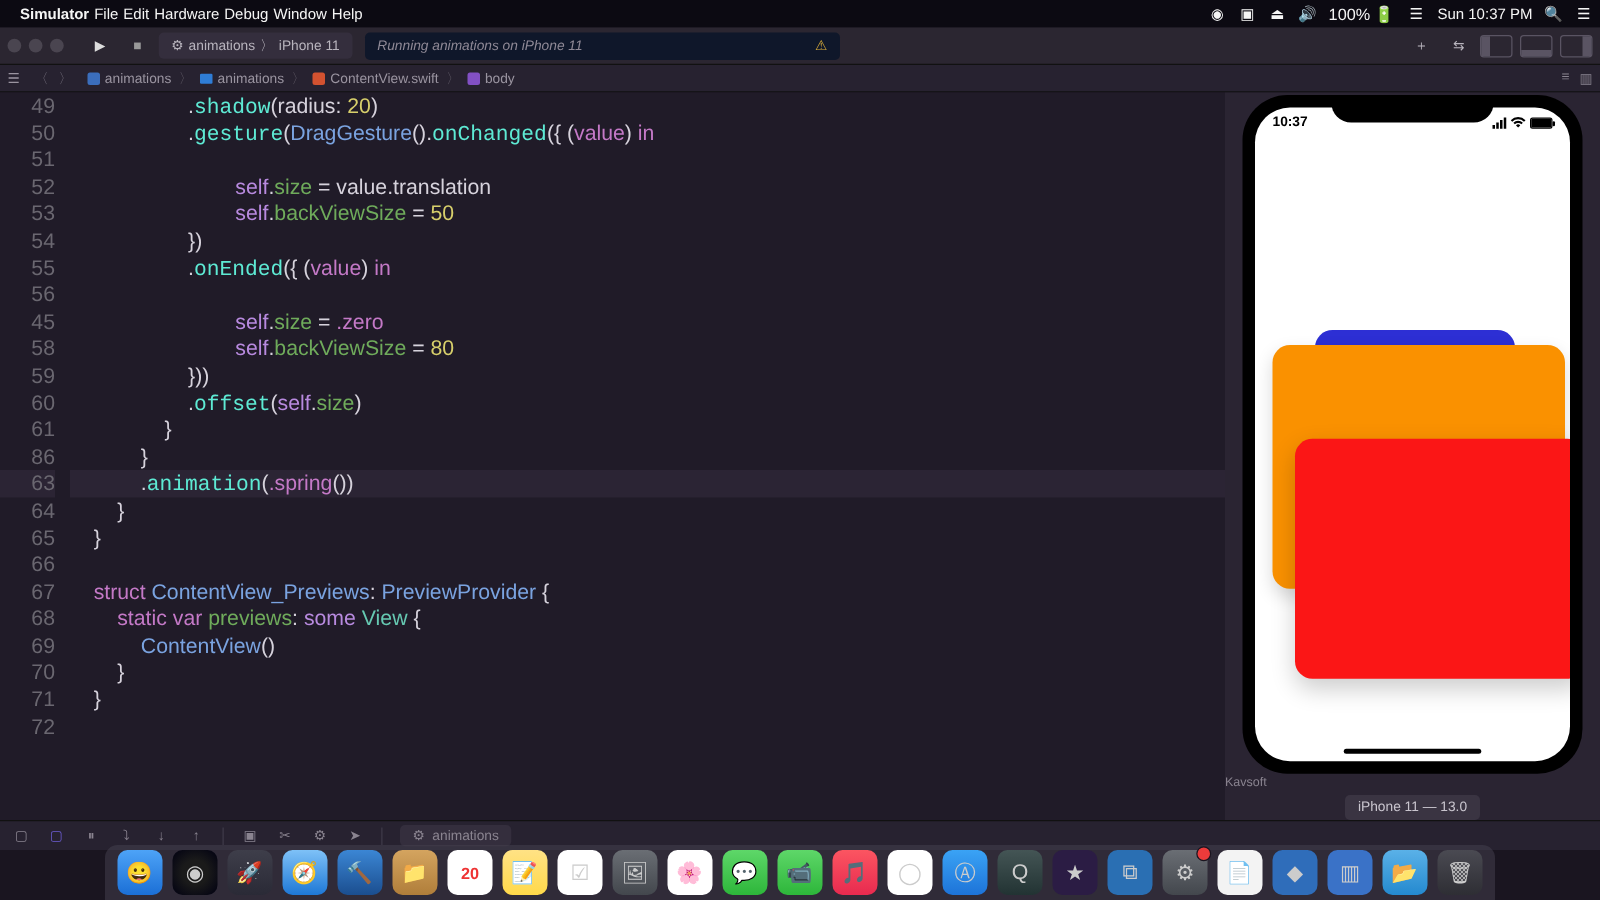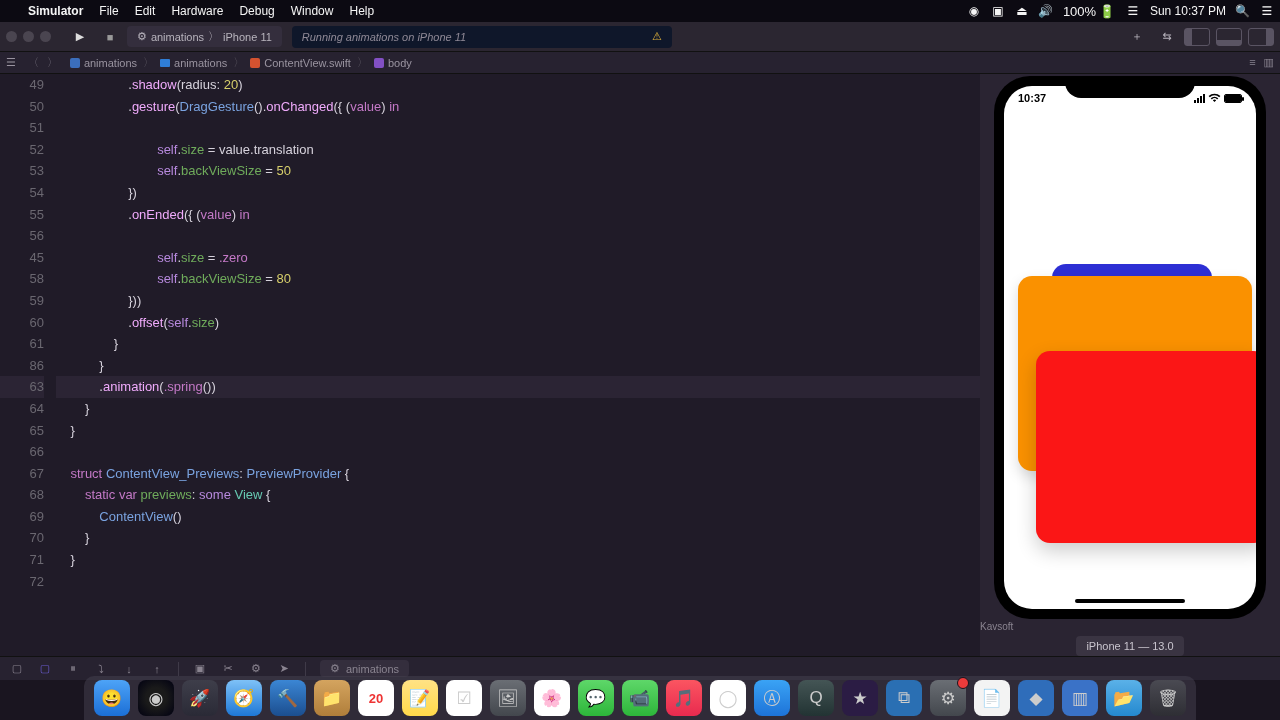--- a/index.html
+++ b/index.html
@@ -1,20 +1,20 @@
 <!DOCTYPE html>
 <html><head>
 <meta charset="utf-8">
 <style>
 * { margin:0; padding:0; box-sizing:border-box; font-family: -apple-system, "SF Pro", "Helvetica Neue", Arial, sans-serif; }
 html,body { width:1280px; height:720px; background:#1a1520; overflow:hidden; color:#ccc; }
 
 
 .menubar { height:22px; background:rgba(12,10,18,0.95); display:flex; align-items:center; font-size:12px; color:#f5f5f5; padding:0 6px; }
-.menubar .left { display:flex; gap:16px; align-items:flex-start; }
+.menubar .left { display:flex; gap:4px; align-items:flex-start; }
 .menubar .left .apple { font-size:13px; margin-right:6px; }
 .menubar .left .appname { font-weight:600; }
 .menubar .right { margin-left:auto; display:flex; gap:10px; align-items:center; }
 .menubar .right .battery { font-size:13px; }
 .menubar .right .clock { font-size:12px; }
 .menubar .right .ic { display:inline-flex; align-items:center; justify-content:center; width:14px; height:14px; }
 
 
 .xtoolbar { height:30px; background:#2b2631; border-bottom:1px solid #111; display:flex; align-items:center; padding:0 6px; gap:4px; font-size:11px; color:#b8b4bd; }
 .traffic { display:flex; gap:6px; margin-right:12px; }
@@ -36,28 +36,28 @@
 .pathbar .sep { color:#5a5560; }
 .pathbar .ic-box { width:10px; height:10px; background:#3b6ebc; border-radius:2px; display:inline-block; }
 .pathbar .ic-folder { width:10px; height:8px; background:#2f7dd6; border-radius:1px; display:inline-block; }
 .pathbar .ic-swift { width:10px; height:10px; background:#d35230; border-radius:2px; display:inline-block; }
 .pathbar .ic-prop { width:10px; height:10px; background:#8250c4; border-radius:2px; display:inline-block; }
 .pathbar .nav { display:flex; gap:8px; color:#6a6572; margin:0 6px; }
 .pathbar .right-ic { margin-left:auto; display:flex; gap:8px; color:#8a8490; }
 
 
 .main { position:absolute; top:74px; bottom:64px; left:0; right:0; display:flex; }
-.editor { flex:1; background:#201b28; position:relative; overflow:hidden; font-family: "SF Mono", Menlo, Consolas, monospace; font-size:13px; line-height:21.6px; }
+.editor { flex:1; background:#201b28; position:relative; overflow:hidden; font-family: "SF Mono", Menlo, Consolas, monospace; font-size:17px; line-height:21.6px; }
 .gutter { position:absolute; left:0; top:0; bottom:0; width:56px; text-align:right; padding-right:12px; color:#6a6770; }
 .code { position:absolute; left:56px; right:0; top:0; bottom:0; white-space:pre; color:#d6d2dc; }
 .codeline { height:21.6px; }
 .hl-line { background:rgba(120,110,140,0.12); }
 
 .kw { color:#c479c7; }      
-.fn { color:#f0abfc; }       
+.fn { color:#5eead4;font-family:Liberation Mono, monospace; }       
 .sel { color:#b88adf; }      
 .mem { color:#6fab5b; }
 .num { color:#d7cf6b; }
 .en { color:#c479c7; }       
 .par { color:#d6d2dc; }
 .ty { color:#7aa3e0; }       
 .ty2 { color:#66c9b2; }      
 .op { color:#d6d2dc; }
 
 

